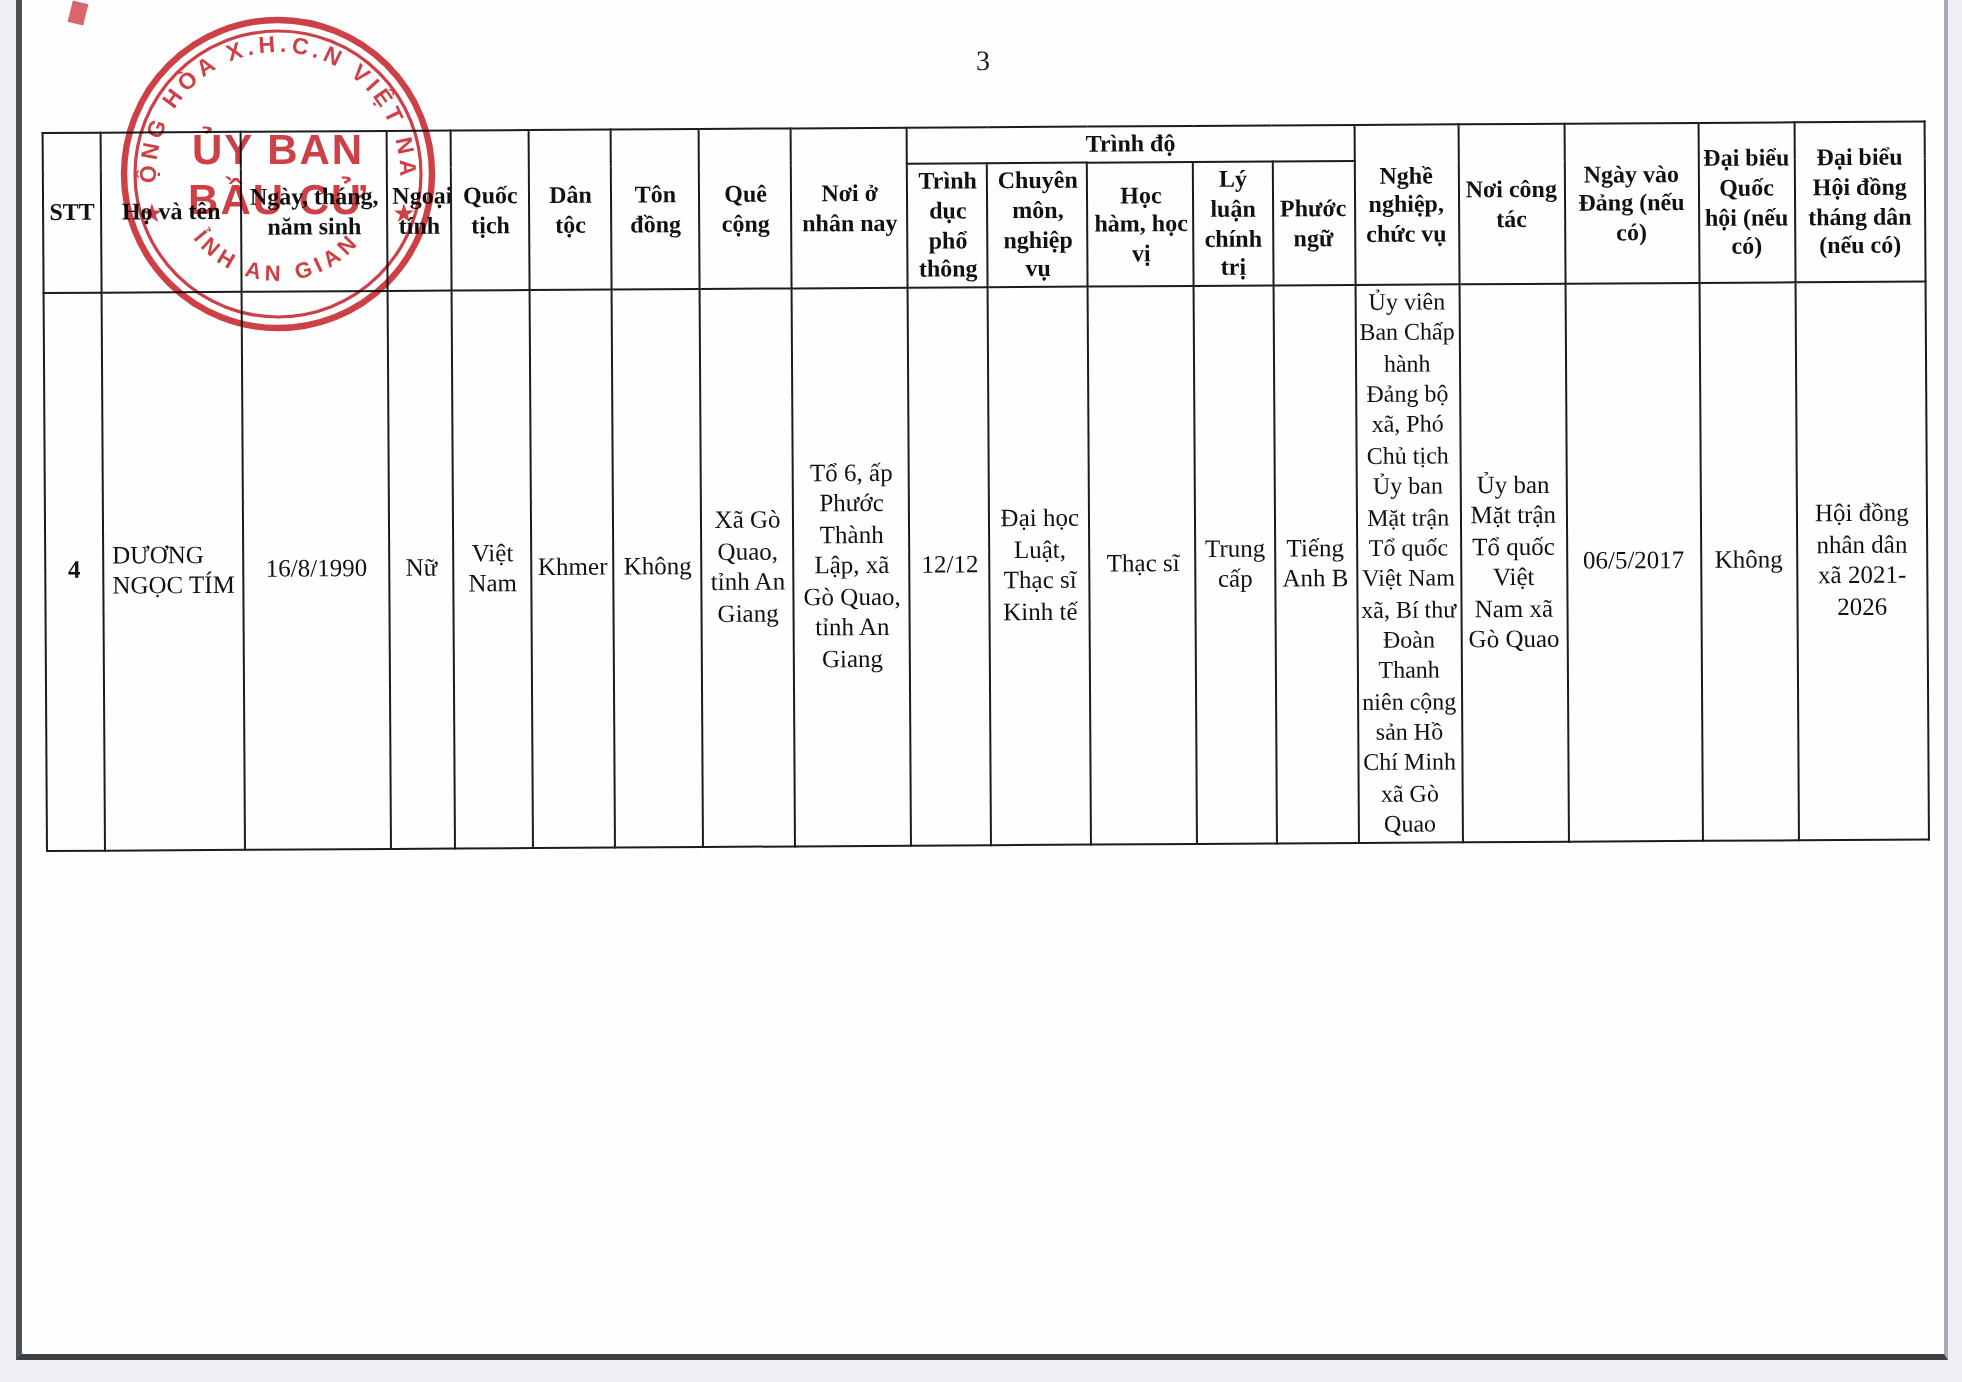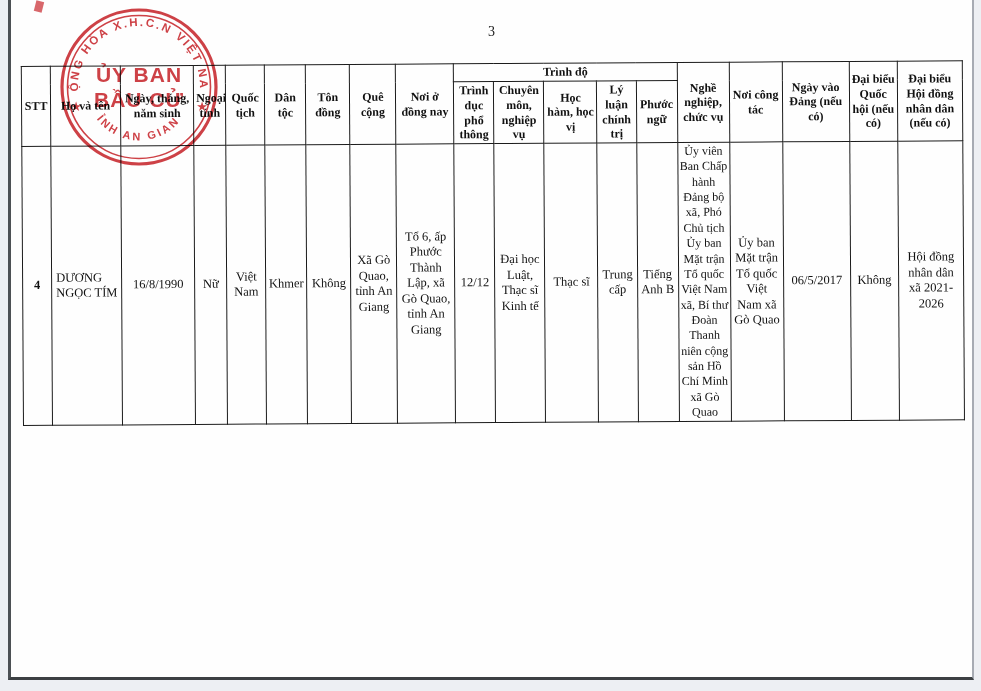--- a/index.html
+++ b/index.html
@@ -93,27 +93,27 @@
       <tbody>
         <tr class="r-group">
           <td class="hdr" rowspan="2">STT</td>
           <td class="hdr" rowspan="2">Họ và tên</td>
           <td class="hdr" rowspan="2">Ngày, tháng, năm sinh</td>
           <td class="hdr" rowspan="2">Ngoại tính</td>
           <td class="hdr" rowspan="2">Quốc tịch</td>
           <td class="hdr" rowspan="2">Dân tộc</td>
           <td class="hdr" rowspan="2">Tôn đồng</td>
           <td class="hdr" rowspan="2">Quê cộng</td>
-          <td class="hdr" rowspan="2">Nơi ở đồng nay</td>
+          <td class="hdr" rowspan="2">Nơi ở nhân nay</td>
           <td class="hdr" colspan="5">Trình độ</td>
           <td class="hdr" rowspan="2">Nghề nghiệp, chức vụ</td>
           <td class="hdr" rowspan="2">Nơi công tác</td>
           <td class="hdr" rowspan="2">Ngày vào Đảng (nếu có)</td>
           <td class="hdr" rowspan="2">Đại biểu Quốc hội (nếu có)</td>
-          <td class="hdr" rowspan="2">Đại biểu Hội đồng nhân dân (nếu có)</td>
+          <td class="hdr" rowspan="2">Đại biểu Hội đồng tháng dân (nếu có)</td>
         </tr>
         <tr class="r-sub">
           <td class="hdr">Trình dục phổ thông</td>
           <td class="hdr">Chuyên môn, nghiệp vụ</td>
           <td class="hdr">Học hàm, học vị</td>
           <td class="hdr">Lý luận chính trị</td>
           <td class="hdr">Phước ngữ</td>
         </tr>
         <tr class="r-data">
           <td class="cell" style="font-weight:bold">4</td>

